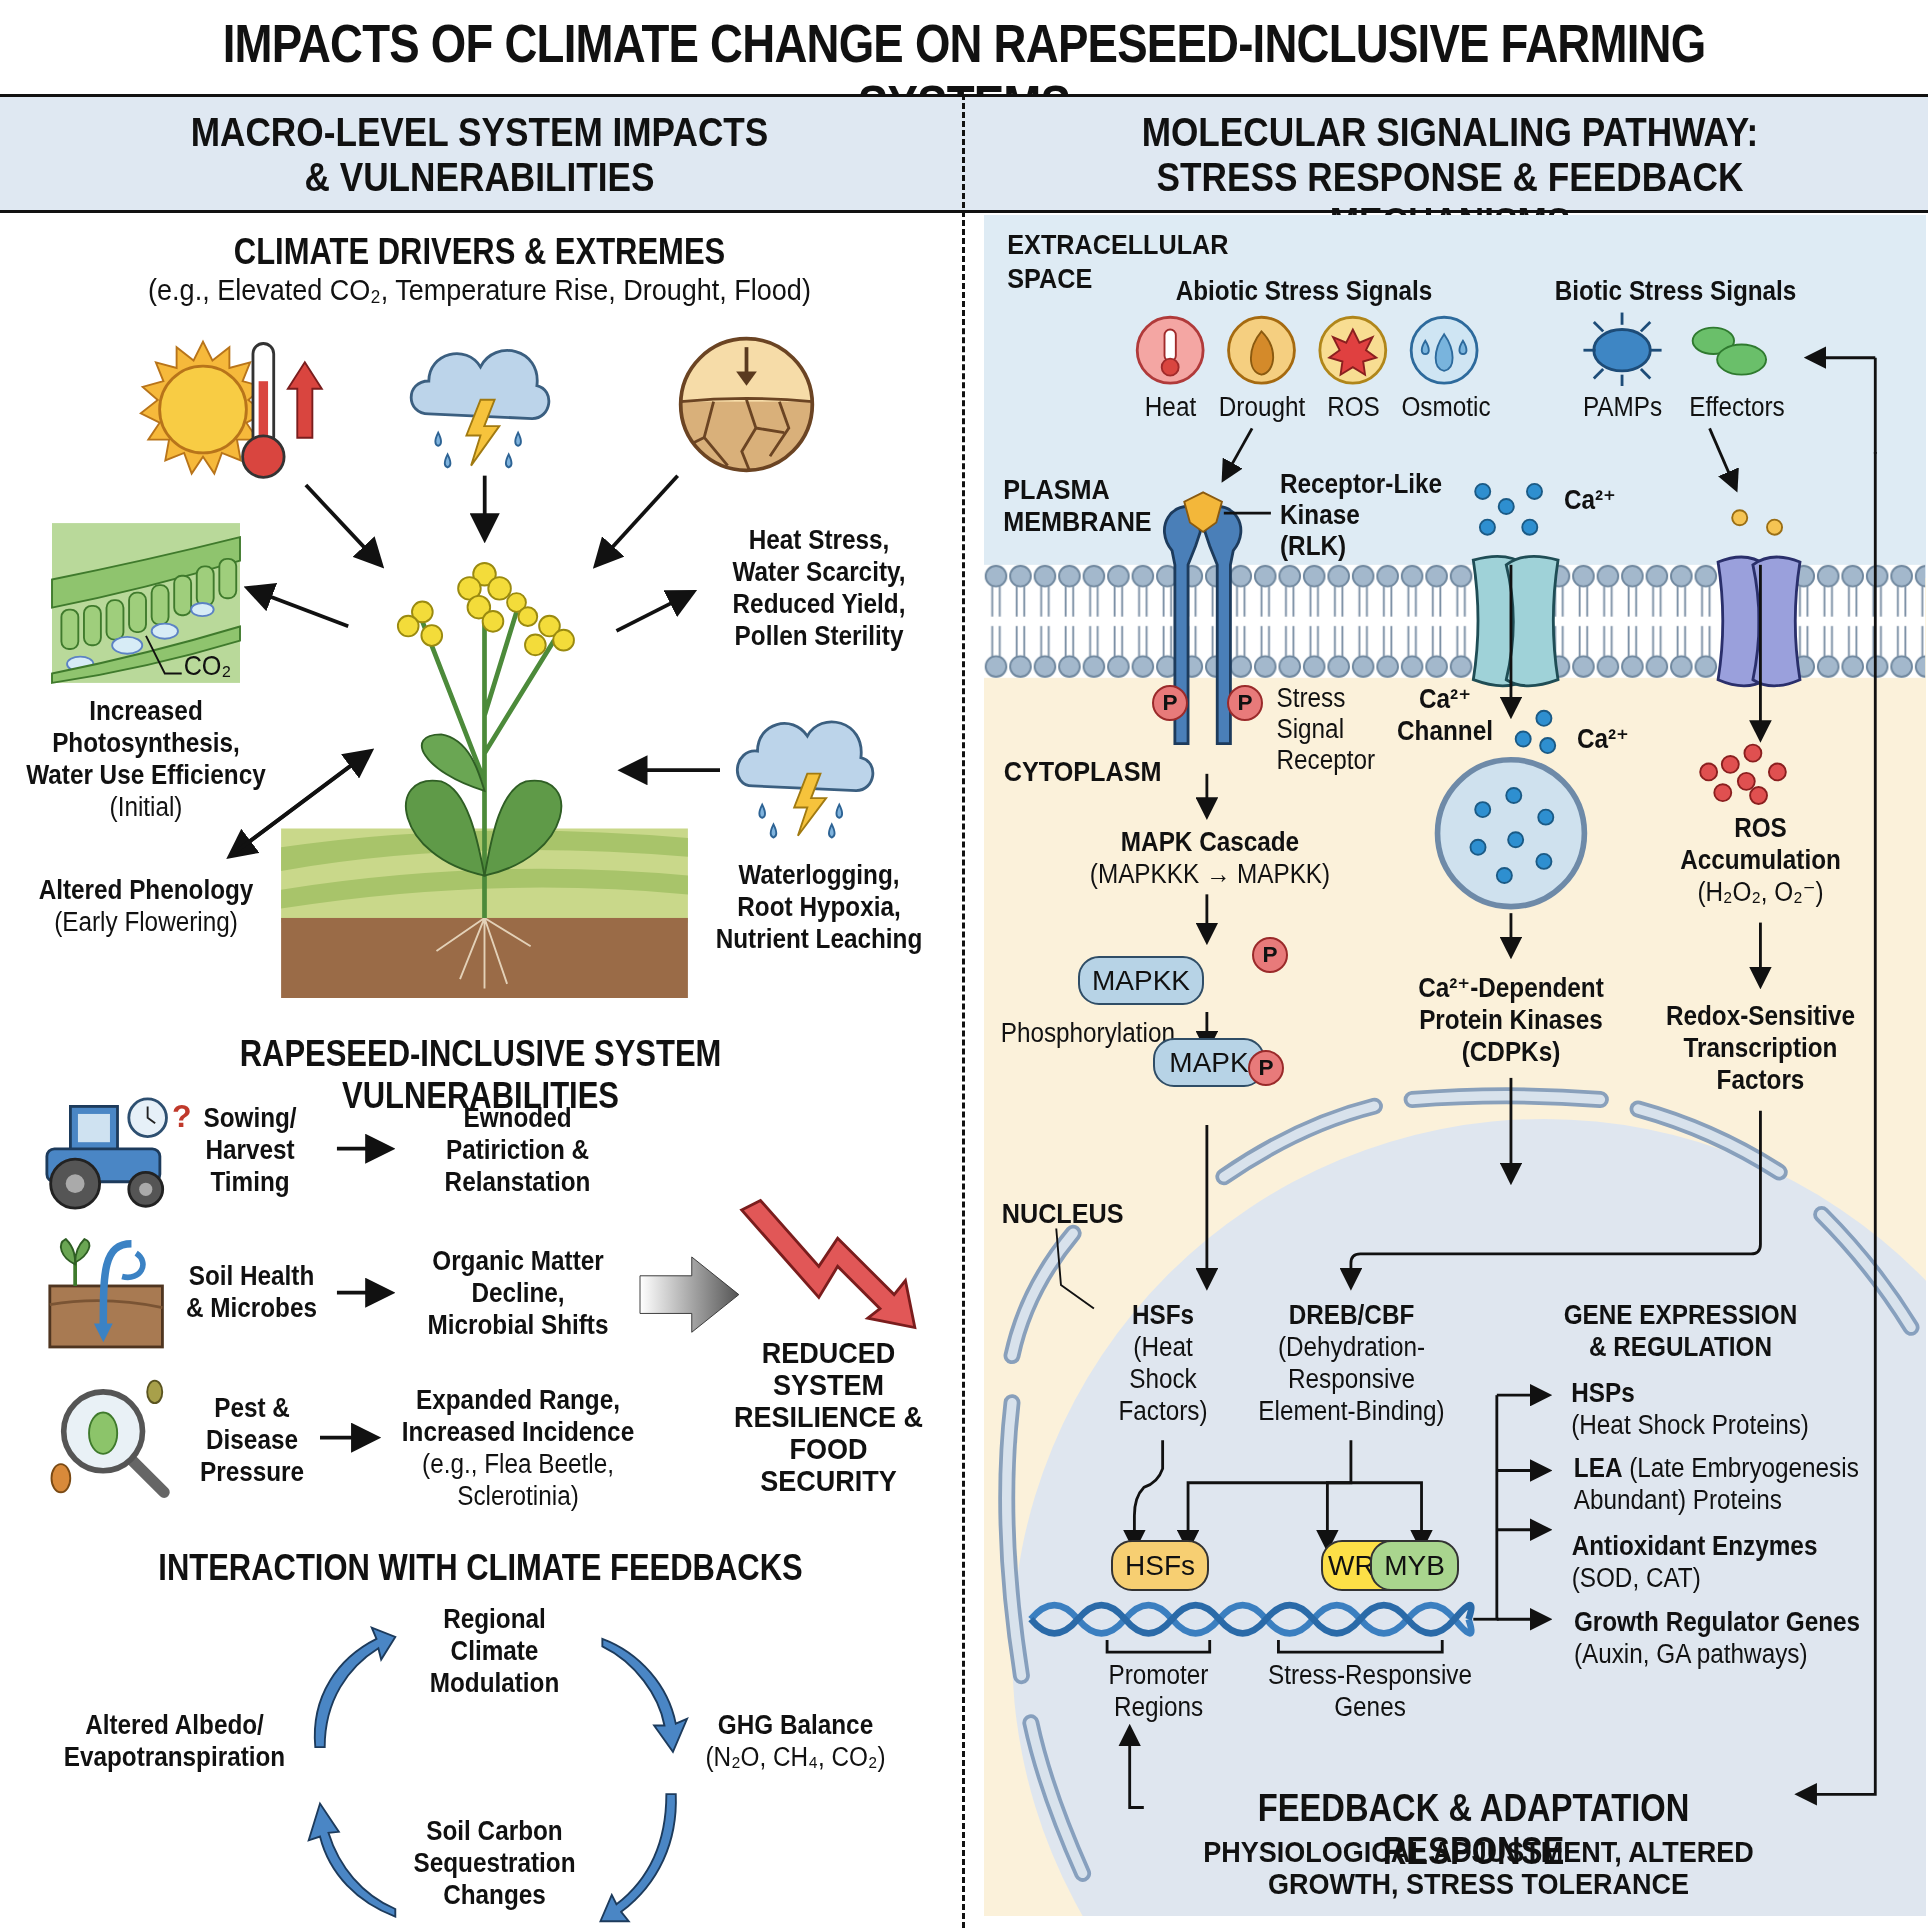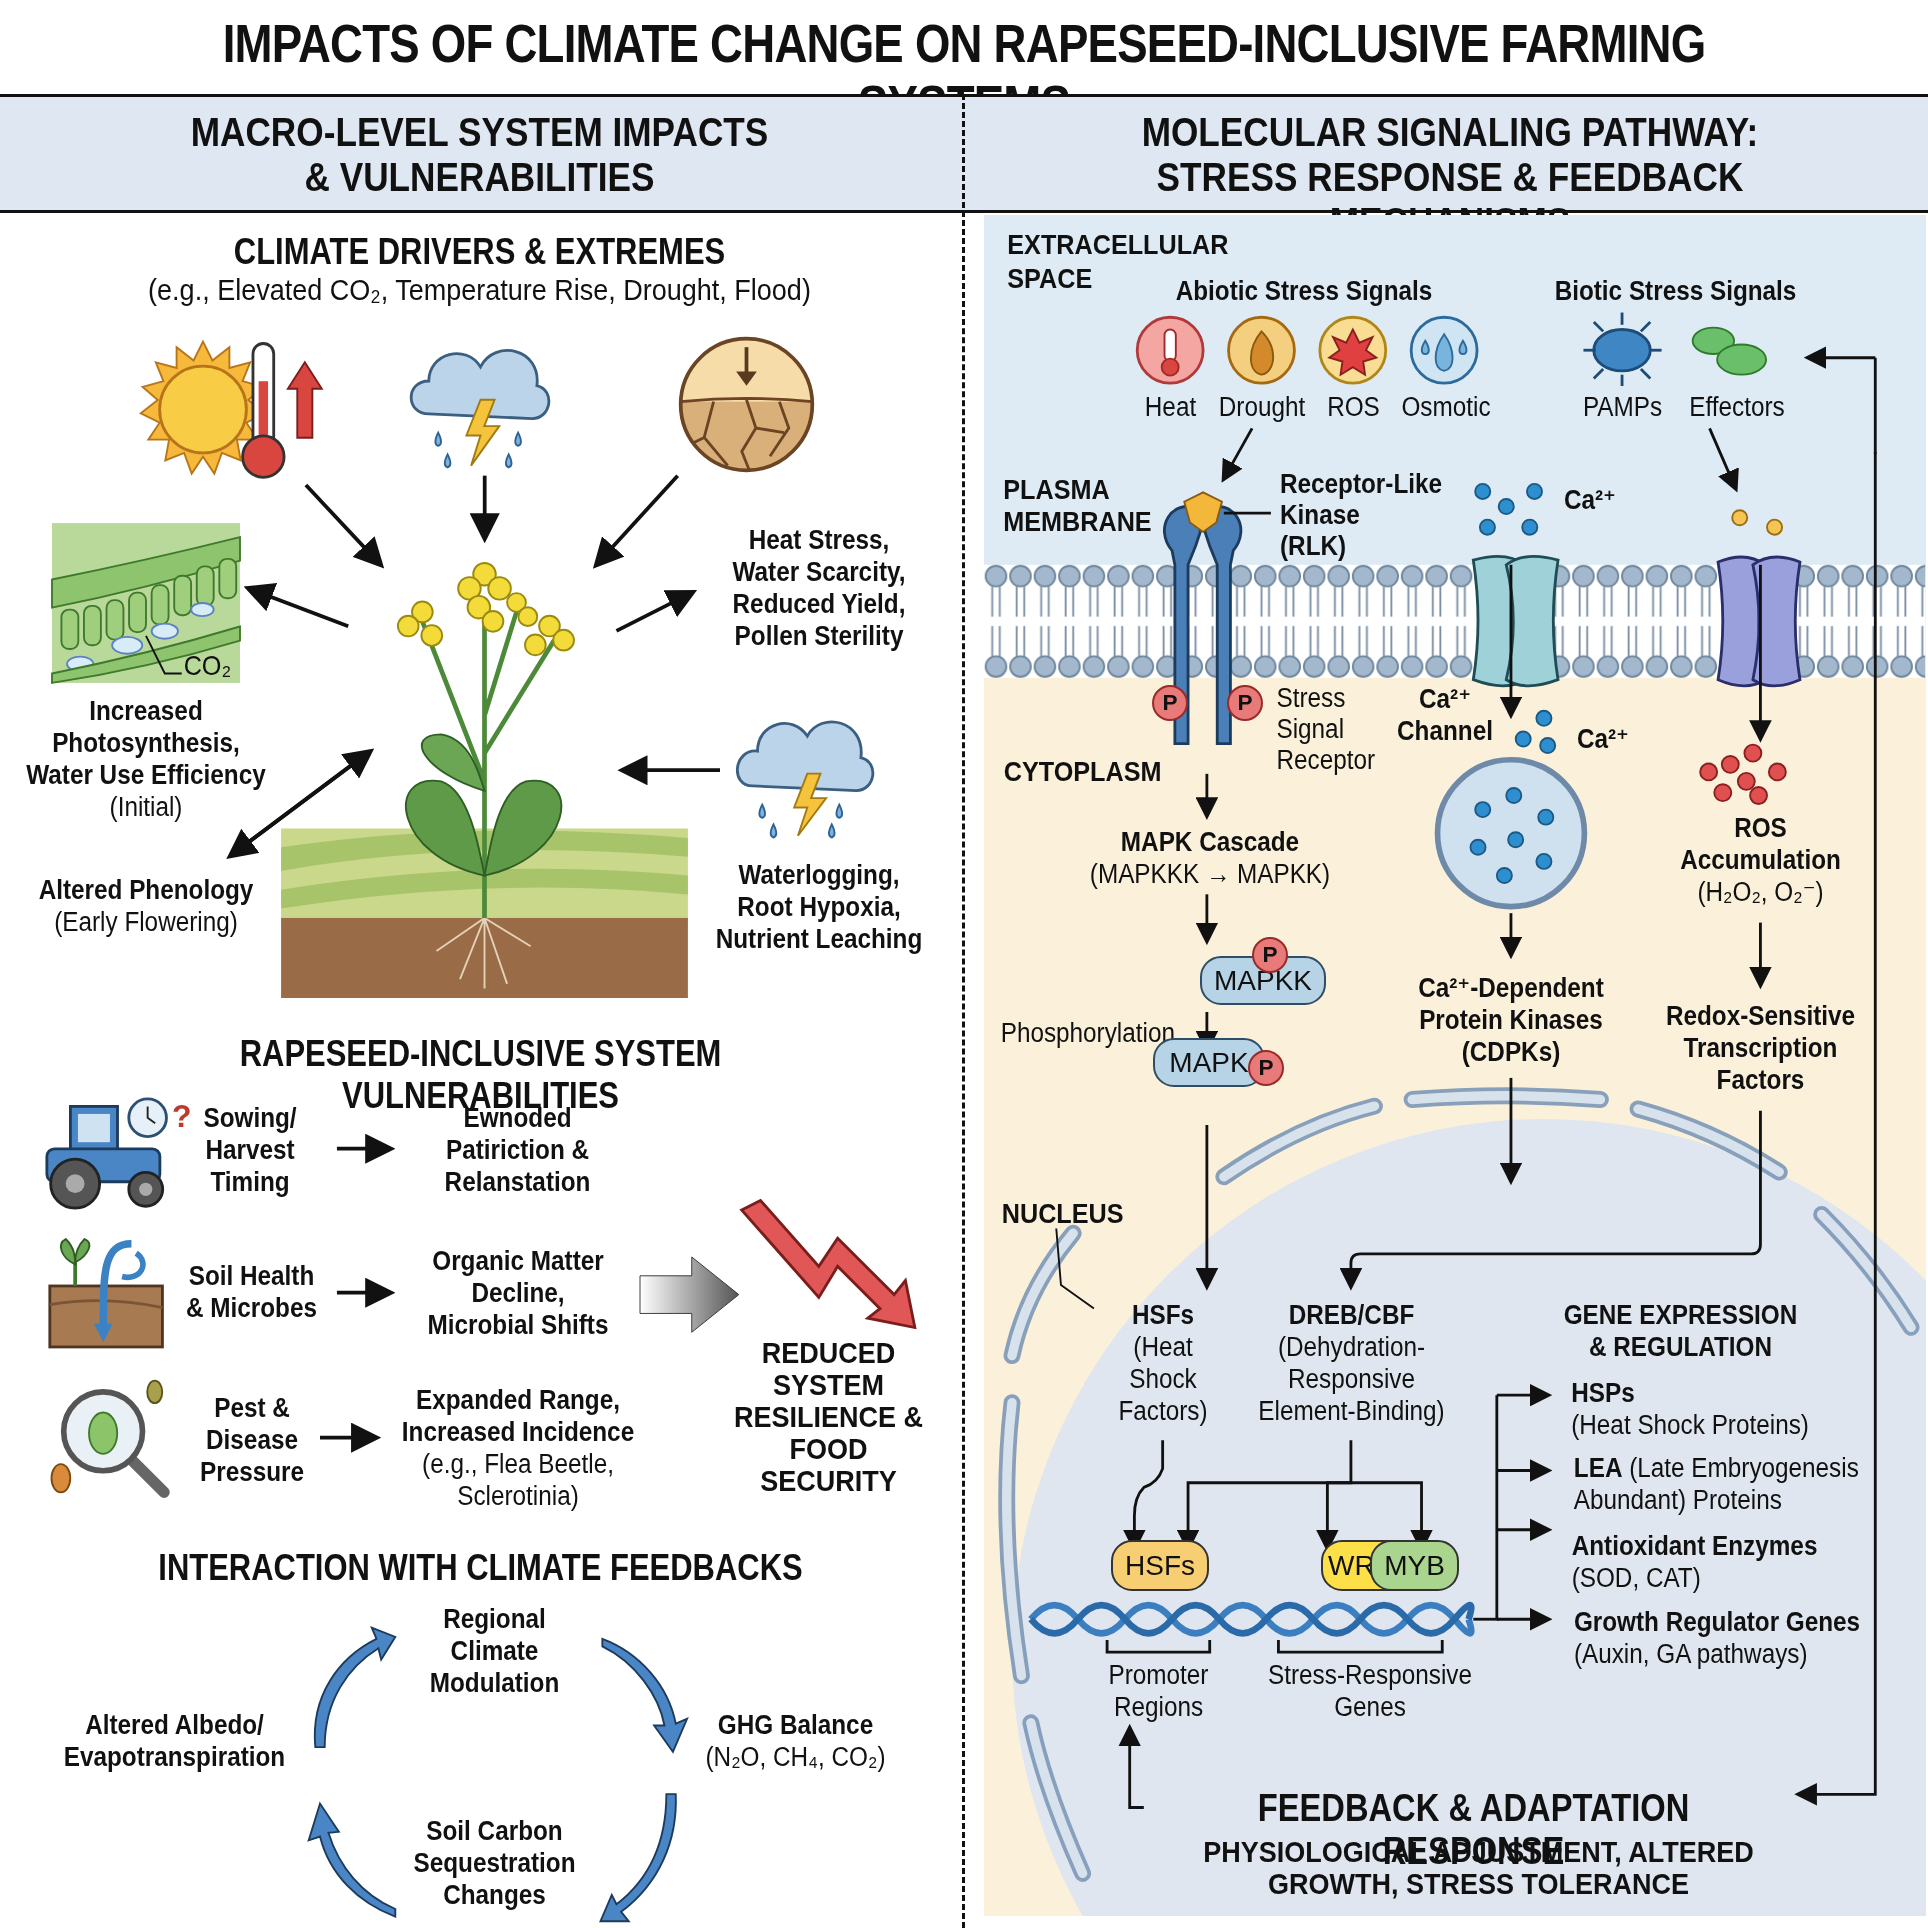--- a/index.html
+++ b/index.html
@@ -498,21 +498,21 @@
 <div class="abs lbl c" style="left:1384px;width:122px;top:683px;">
   <div>Ca²⁺</div>
   <div>Channel</div>
 </div>
 <div class="abs lbl" style="left:1574px;top:723px;">Ca²⁺</div>
 
 <div class="abs lbl c" style="left:1064px;width:292px;top:826px;">
   <div>MAPK Cascade</div>
   <div style="font-weight:normal">(MAPKKK → MAPKK)</div>
 </div>
-<div class="pill" style="left:1200px;top:956px;width:122px;height:45px;line-height:45px;">MAPKK</div>
+<div class="pill" style="left:1078px;top:956px;width:122px;height:45px;line-height:45px;">MAPKK</div>
 <div class="abs pbadge" style="left:1252px;top:937px;">P</div>
 <div class="abs lbln" style="left:991px;top:1017px;">Phosphorylation</div>
 <div class="pill" style="left:1153px;top:1038px;width:108px;height:45px;line-height:45px;">MAPK</div>
 <div class="abs pbadge" style="left:1248px;top:1050px;">P</div>
 
 <div class="abs lbl c" style="left:1384px;width:254px;top:972px;">
   <div>Ca²⁺-Dependent</div>
   <div>Protein Kinases</div>
   <div>(CDPKs)</div>
 </div>

